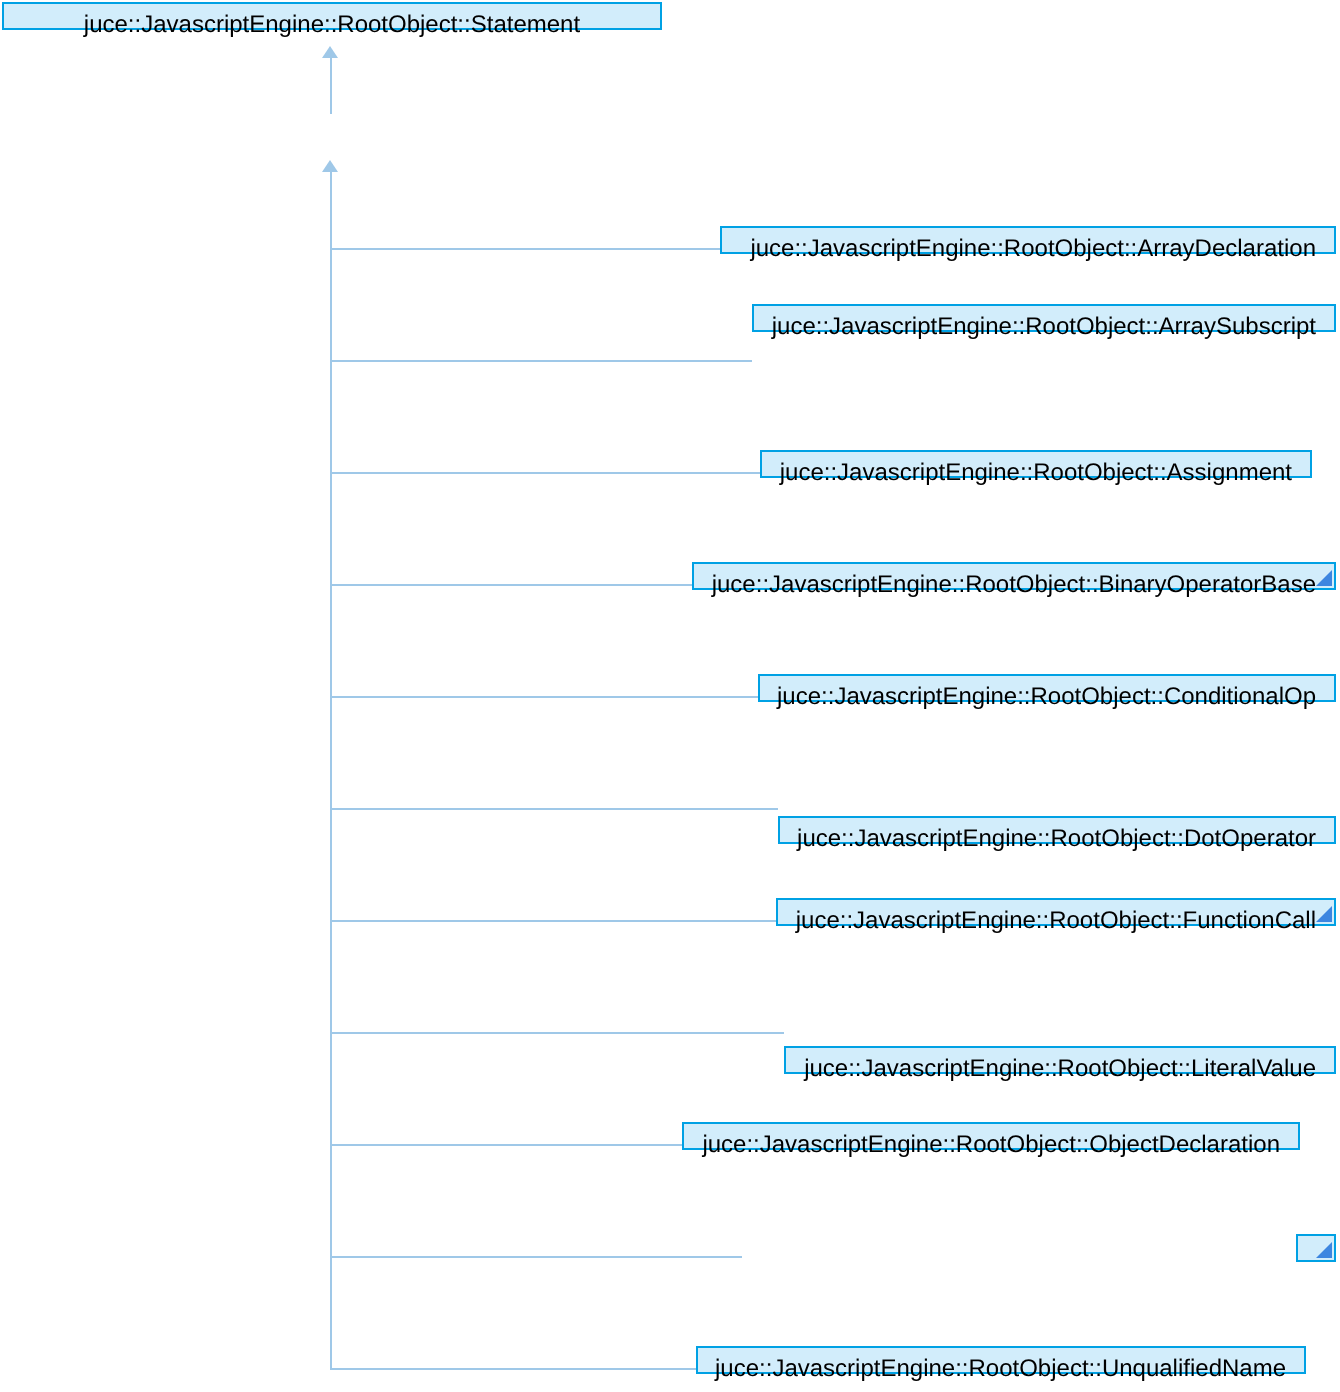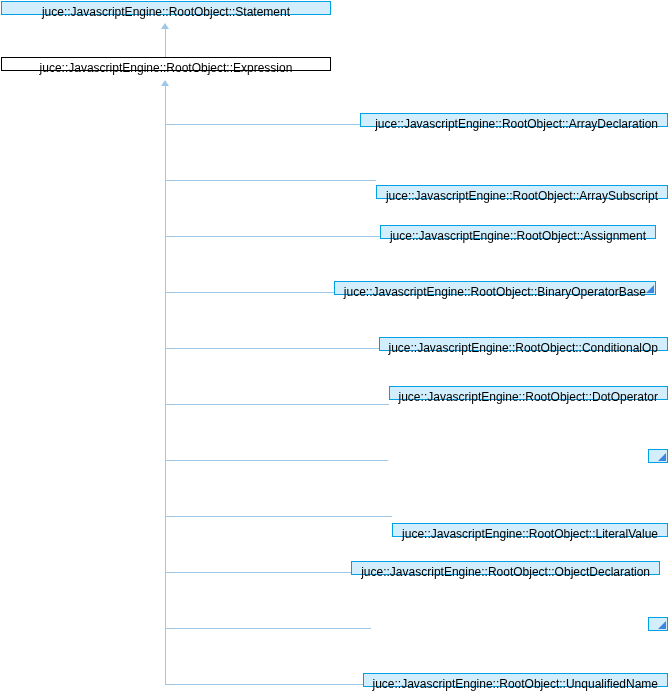--- a/index.html
+++ b/index.html
@@ -62,43 +62,42 @@
 </head>
 <body>
 
 <div class="canvas">
 
   <div class="node blue" style="left:1px; top:1px; width:330px;">juce::JavascriptEngine::RootObject::Statement</div>
 
   <div class="arrow-up" style="left:161px; top:23px;"></div>
   <div class="edge" style="left:165px; top:29px; width:1px; height:28px;"></div>
 
-  <div class="node current" style="left:1px; top:57px; width:330px;">juce::JavascriptEngine::RootObject::Expression</div>
 
   <div class="arrow-up" style="left:161px; top:80px;"></div>
   <div class="edge" style="left:165px; top:86px; width:1px; height:599px;"></div>
 
   <div id="derived-rows">
       <div class="edge" style="left: 166px; top: 124px; height: 1px; width: 199px;"></div>
       <div class="node blue derived" style="top: 113px; right: 2px; padding-left: 14px;"><span>juce::JavascriptEngine::RootObject::ArrayDeclaration</span></div>
       <div class="edge" style="left: 166px; top: 180px; height: 1px; width: 210px;"></div>
-      <div class="node blue derived" style="top: 185px; right: 2px;"><span>juce::JavascriptEngine::RootObject::ArraySubscript</span></div>
+      <div class="node blue derived" style="top: 152px; right: 2px;"><span>juce::JavascriptEngine::RootObject::ArraySubscript</span></div>
       <div class="edge" style="left: 166px; top: 236px; height: 1px; width: 226px;"></div>
       <div class="node blue derived" style="top: 225px; right: 14px;"><span>juce::JavascriptEngine::RootObject::Assignment</span></div>
       <div class="edge" style="left: 166px; top: 292px; height: 1px; width: 180px;"></div>
-      <div class="node blue derived" style="top: 281px; right: 14px;"><span>juce::JavascriptEngine::RootObject::BinaryOperatorBase</span><div class="fold"></div></div>
+      <div class="node blue derived" style="top: 281px; right: 2px;"><span>juce::JavascriptEngine::RootObject::BinaryOperatorBase</span><div class="fold"></div></div>
       <div class="edge" style="left: 166px; top: 348px; height: 1px; width: 213px;"></div>
       <div class="node blue derived" style="top: 337px; right: 2px; text-align: center;"><span>juce::JavascriptEngine::RootObject::ConditionalOp</span></div>
       <div class="edge" style="left: 166px; top: 404px; height: 1px; width: 223px;"></div>
-      <div class="node blue derived" style="top: 386px; right: 2px;"><span>juce::JavascriptEngine::RootObject::DotOperator</span></div>
+      <div class="node blue derived" style="top: 408px; right: 2px;"><span>juce::JavascriptEngine::RootObject::DotOperator</span></div>
       <div class="edge" style="left: 166px; top: 460px; height: 1px; width: 222px;"></div>
-      <div class="node blue derived" style="top: 449px; right: 2px;"><div class="fold"></div></div>
+      <div class="node blue derived" style="top: 449px; right: 2px;"><span>juce::JavascriptEngine::RootObject::FunctionCall</span><div class="fold"></div></div>
       <div class="edge" style="left: 166px; top: 516px; height: 1px; width: 226px;"></div>
       <div class="node blue derived" style="top: 523px; right: 2px;"><span>juce::JavascriptEngine::RootObject::LiteralValue</span></div>
       <div class="edge" style="left: 166px; top: 572px; height: 1px; width: 193px;"></div>
-      <div class="node blue derived" style="top: 561px; right: 10px; text-align: center;"><span>juce::JavascriptEngine::RootObject::ObjectDeclaration</span></div>
+      <div class="node blue derived" style="top: 561px; right: 20px; text-align: center;"><span>juce::JavascriptEngine::RootObject::ObjectDeclaration</span></div>
       <div class="edge" style="left: 166px; top: 628px; height: 1px; width: 205px;"></div>
       <div class="node blue derived" style="top: 617px; right: 2px;"><div class="fold"></div></div>
       <div class="edge" style="left: 166px; top: 684px; height: 1px; width: 197px;"></div>
-      <div class="node blue derived" style="top: 673px; right: 2px;"><span>juce::JavascriptEngine::RootObject::UnqualifiedName</span></div>
+      <div class="node blue derived" style="top: 673px; right: 17px;"><span>juce::JavascriptEngine::RootObject::UnqualifiedName</span></div>
     </div>
 
 </div>
 
 </body></html>

